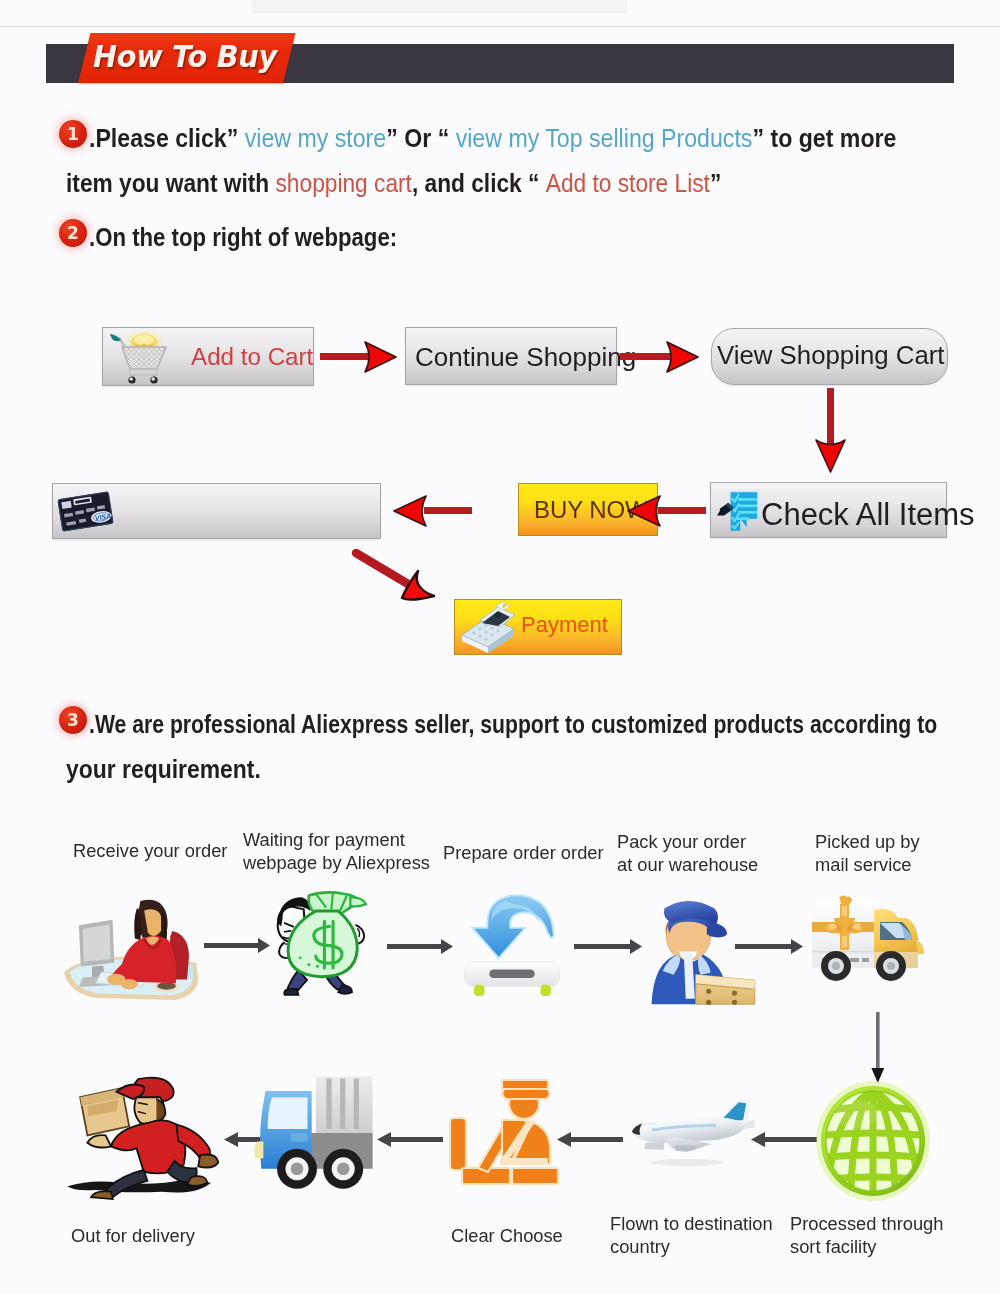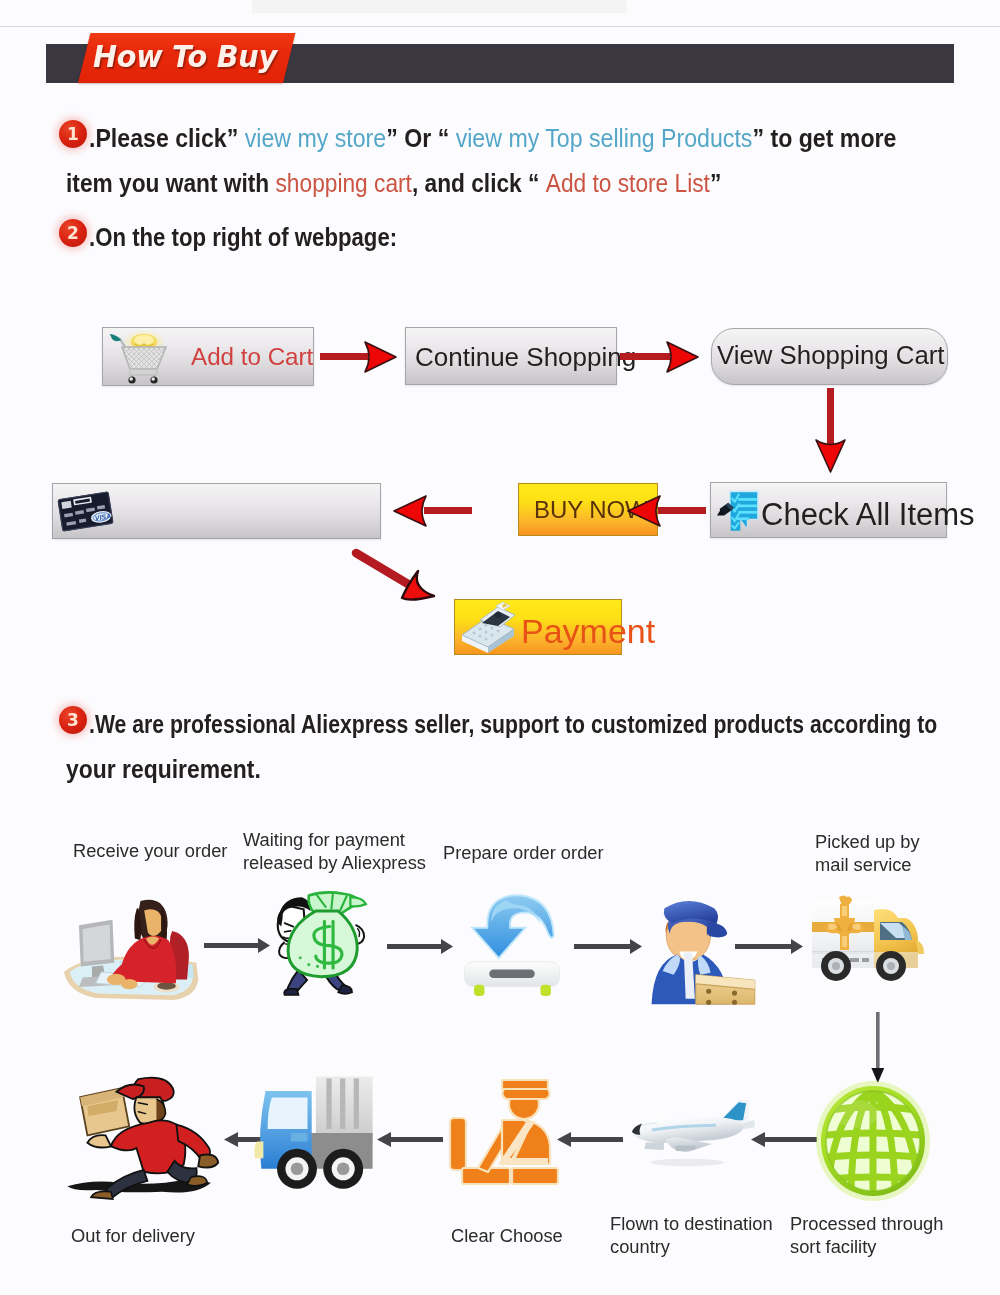--- a/index.html
+++ b/index.html
@@ -211,35 +211,37 @@
             <circle cx="40" cy="28" r="1.5"></circle>
         </g>
 
         <path d="M22 17 L40 4 L57 12 L42 24 Z" fill="#e8eef3" stroke="#a8b8c4" stroke-width="0.9"></path>
         <path d="M24 20 L40 8 L52 14 L40 23 Z" fill="#2a3644"></path>
         <path d="M38 3 L45 -1 L52 3 L45 7 Z" fill="#f5f7f9" stroke="#c3ccd3" stroke-width="0.8"></path>
         <circle cx="40" cy="12" r="3" fill="#1e2a36"></circle>
         <path d="M44 2 L48 0 L49 3 L45 5 Z" fill="#e8c74c"></path>
       </g>
     </svg>
-    <div class="lbl" style="left:66px;top:12px;font-size:34px;color:#e85216;">Payment</div>
+    <div class="lbl" style="left:66px;top:12px;font-size:22px;color:#e85216;">Payment</div>
   </div>
 
   <div class="num" style="left:59px;top:706px;">3</div>
   <div class="para" style="left:89px;top:710px;transform:scaleX(0.838);">
     <span>.We are professional Aliexpress seller, support to customized products according to</span>
   </div>
   <div class="para" style="left:66px;top:755px;transform:scaleX(0.906);">
     <span>your requirement.</span>
   </div>
 
   <div class="flab" style="left:73px;top:840px;">Receive your order</div>
   <div class="flab" style="left:243px;top:829px;white-space:pre;">Waiting for payment
-released by Aliexpress</div>
+webpage by Aliexpress</div>
   <div class="flab" style="left:443px;top:842px;">Prepare order order</div>
+  <div class="flab" style="left:617px;top:831px;white-space:pre;">Pack your order
+at our warehouse</div>
   <div class="flab" style="left:815px;top:831px;white-space:pre;">Picked up by
 mail service</div>
 
   <svg class="abs" style="left:204px;top:936px;" width="68" height="18" viewBox="0 0 68 18">
     <path d="M0 7 L54 7 L54 2 L66 9.5 L54 17 L54 12 L0 12 Z" fill="#444449"></path>
   </svg>
   <svg class="abs" style="left:387px;top:937px;" width="68" height="18" viewBox="0 0 68 18">
     <path d="M0 7 L54 7 L54 2 L66 9.5 L54 17 L54 12 L0 12 Z" fill="#444449"></path>
   </svg>
   <svg class="abs" style="left:574px;top:937px;" width="70" height="18" viewBox="0 0 70 18">

